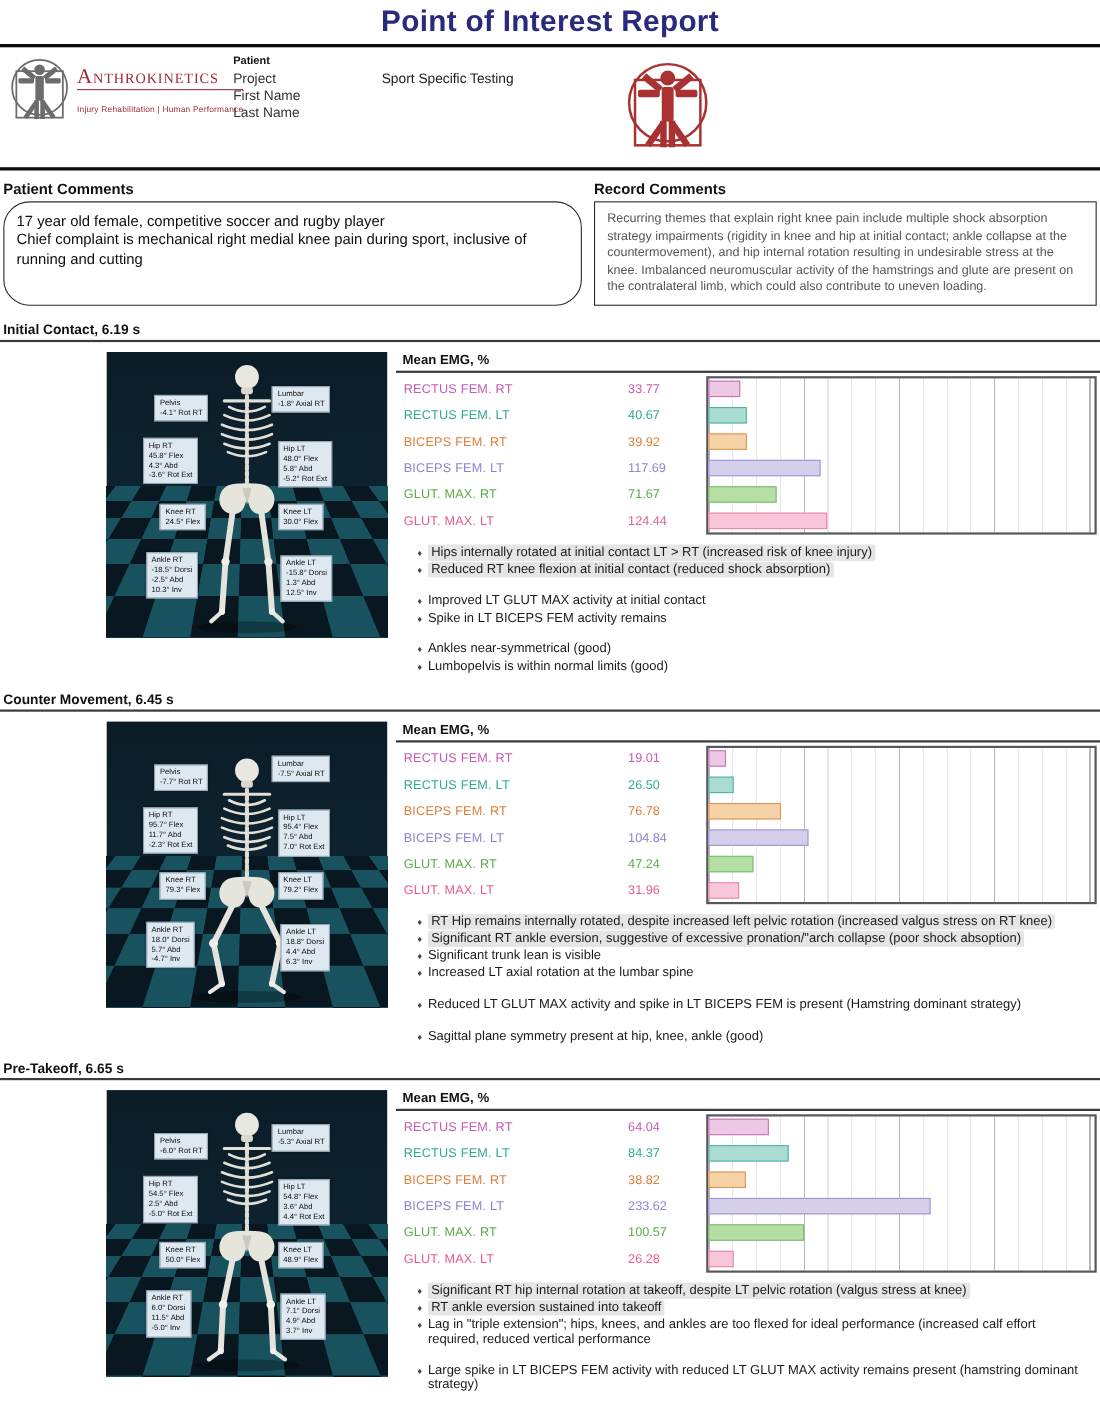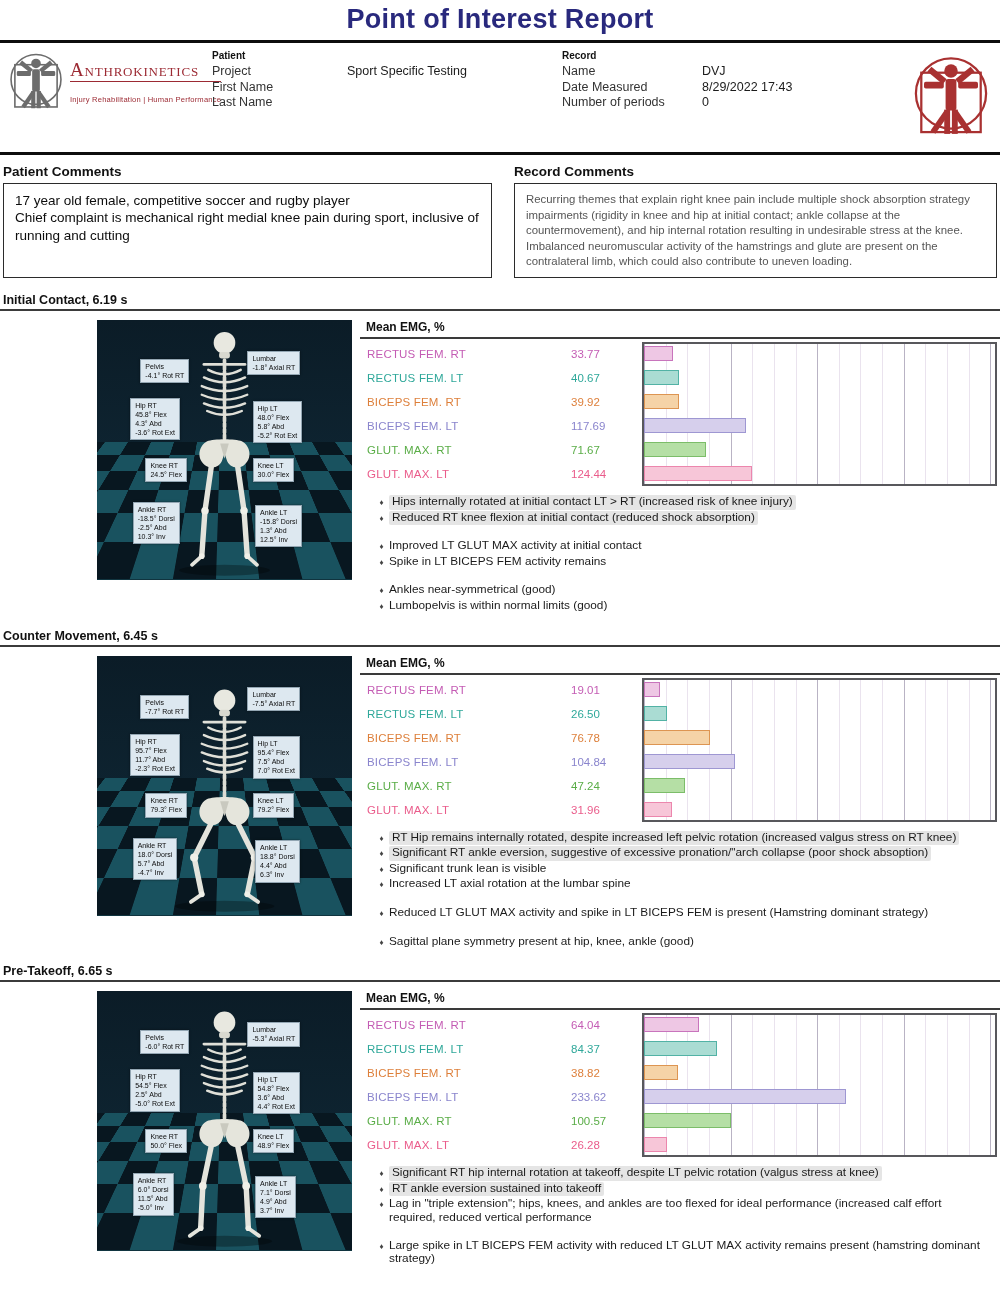--- a/index.html
+++ b/index.html
@@ -24,25 +24,25 @@
   .info-row { display:flex; height:15.5px; color:#1c1c1c; }
   .info-label { color:#333; }
   .patient-block { width:350px; }
   .patient-block .info-label { width:135px; }
   .record-block { flex:1; }
   .record-block .info-label { width:140px; }
   .logo-right { width:90px; color:#a93131; padding-top:2px; }
 
   
   .comments-row { display:flex; gap:11px; padding:9px 3px 0 3px; }
-  .c-col-left { width:489px; }
-  .c-col-right { flex:1;margin-left:11px; }
+  .c-col-left { width:526px; }
+  .c-col-right { flex:1; }
   .c-heading { font-weight:bold; font-size:13.5px; margin-bottom:4px; }
   .c-box { border:1px solid #2b2b2b; height:95px; padding:8px 11px; }
-  .c-box-left { font-size:13.5px; line-height:1.28; color:#0d0d0d; }
+  .c-box-left { font-size:13.5px; line-height:1.28; color:#0d0d0d;border-radius:24px; }
   .c-box-right { font-size:11.4px; line-height:1.36; color:#555; }
 
   
   .section { margin-top:15px; }
   .sec-header { font-weight:bold; font-size:12.5px; padding:0 0 2px 3px; border-bottom:2px solid #3b3b3b; }
   .sec-body { display:flex; padding-top:9px; }
 
   
   .scene-wrap { width:255px; margin-left:97px; flex:none; }
   .scene { position:relative; width:255px; height:260px; background:linear-gradient(#0b1c27, #0e2431 55%); overflow:hidden; }
@@ -144,37 +144,20 @@
           <div class="info-row">
             <span class="info-label">First Name</span>
             <span class="info-value"></span>
           </div>
           <div class="info-row">
             <span class="info-label">Last Name</span>
             <span class="info-value"></span>
           </div>
         </div>
     </div>
-    <div class="info-block record-block">
-      <div class="info-heading">Record</div>
-      <div class="info-rows">
-          <div class="info-row">
-            <span class="info-label">Name</span>
-            <span class="info-value">DVJ</span>
-          </div>
-          <div class="info-row">
-            <span class="info-label">Date Measured</span>
-            <span class="info-value">8/29/2022 17:43</span>
-          </div>
-          <div class="info-row">
-            <span class="info-label">Number of periods</span>
-            <span class="info-value">0</span>
-          </div>
-        </div>
-    </div>
     <svg class="logo-right" viewBox="0 0 100 100">
         <use href="#vman"></use>
       </svg>
   </div>
   <div class="rule-thick"></div>
 
   <div class="comments-row">
     <div class="c-col-left">
       <div class="c-heading">Patient Comments</div>
       <div class="c-box c-box-left">

